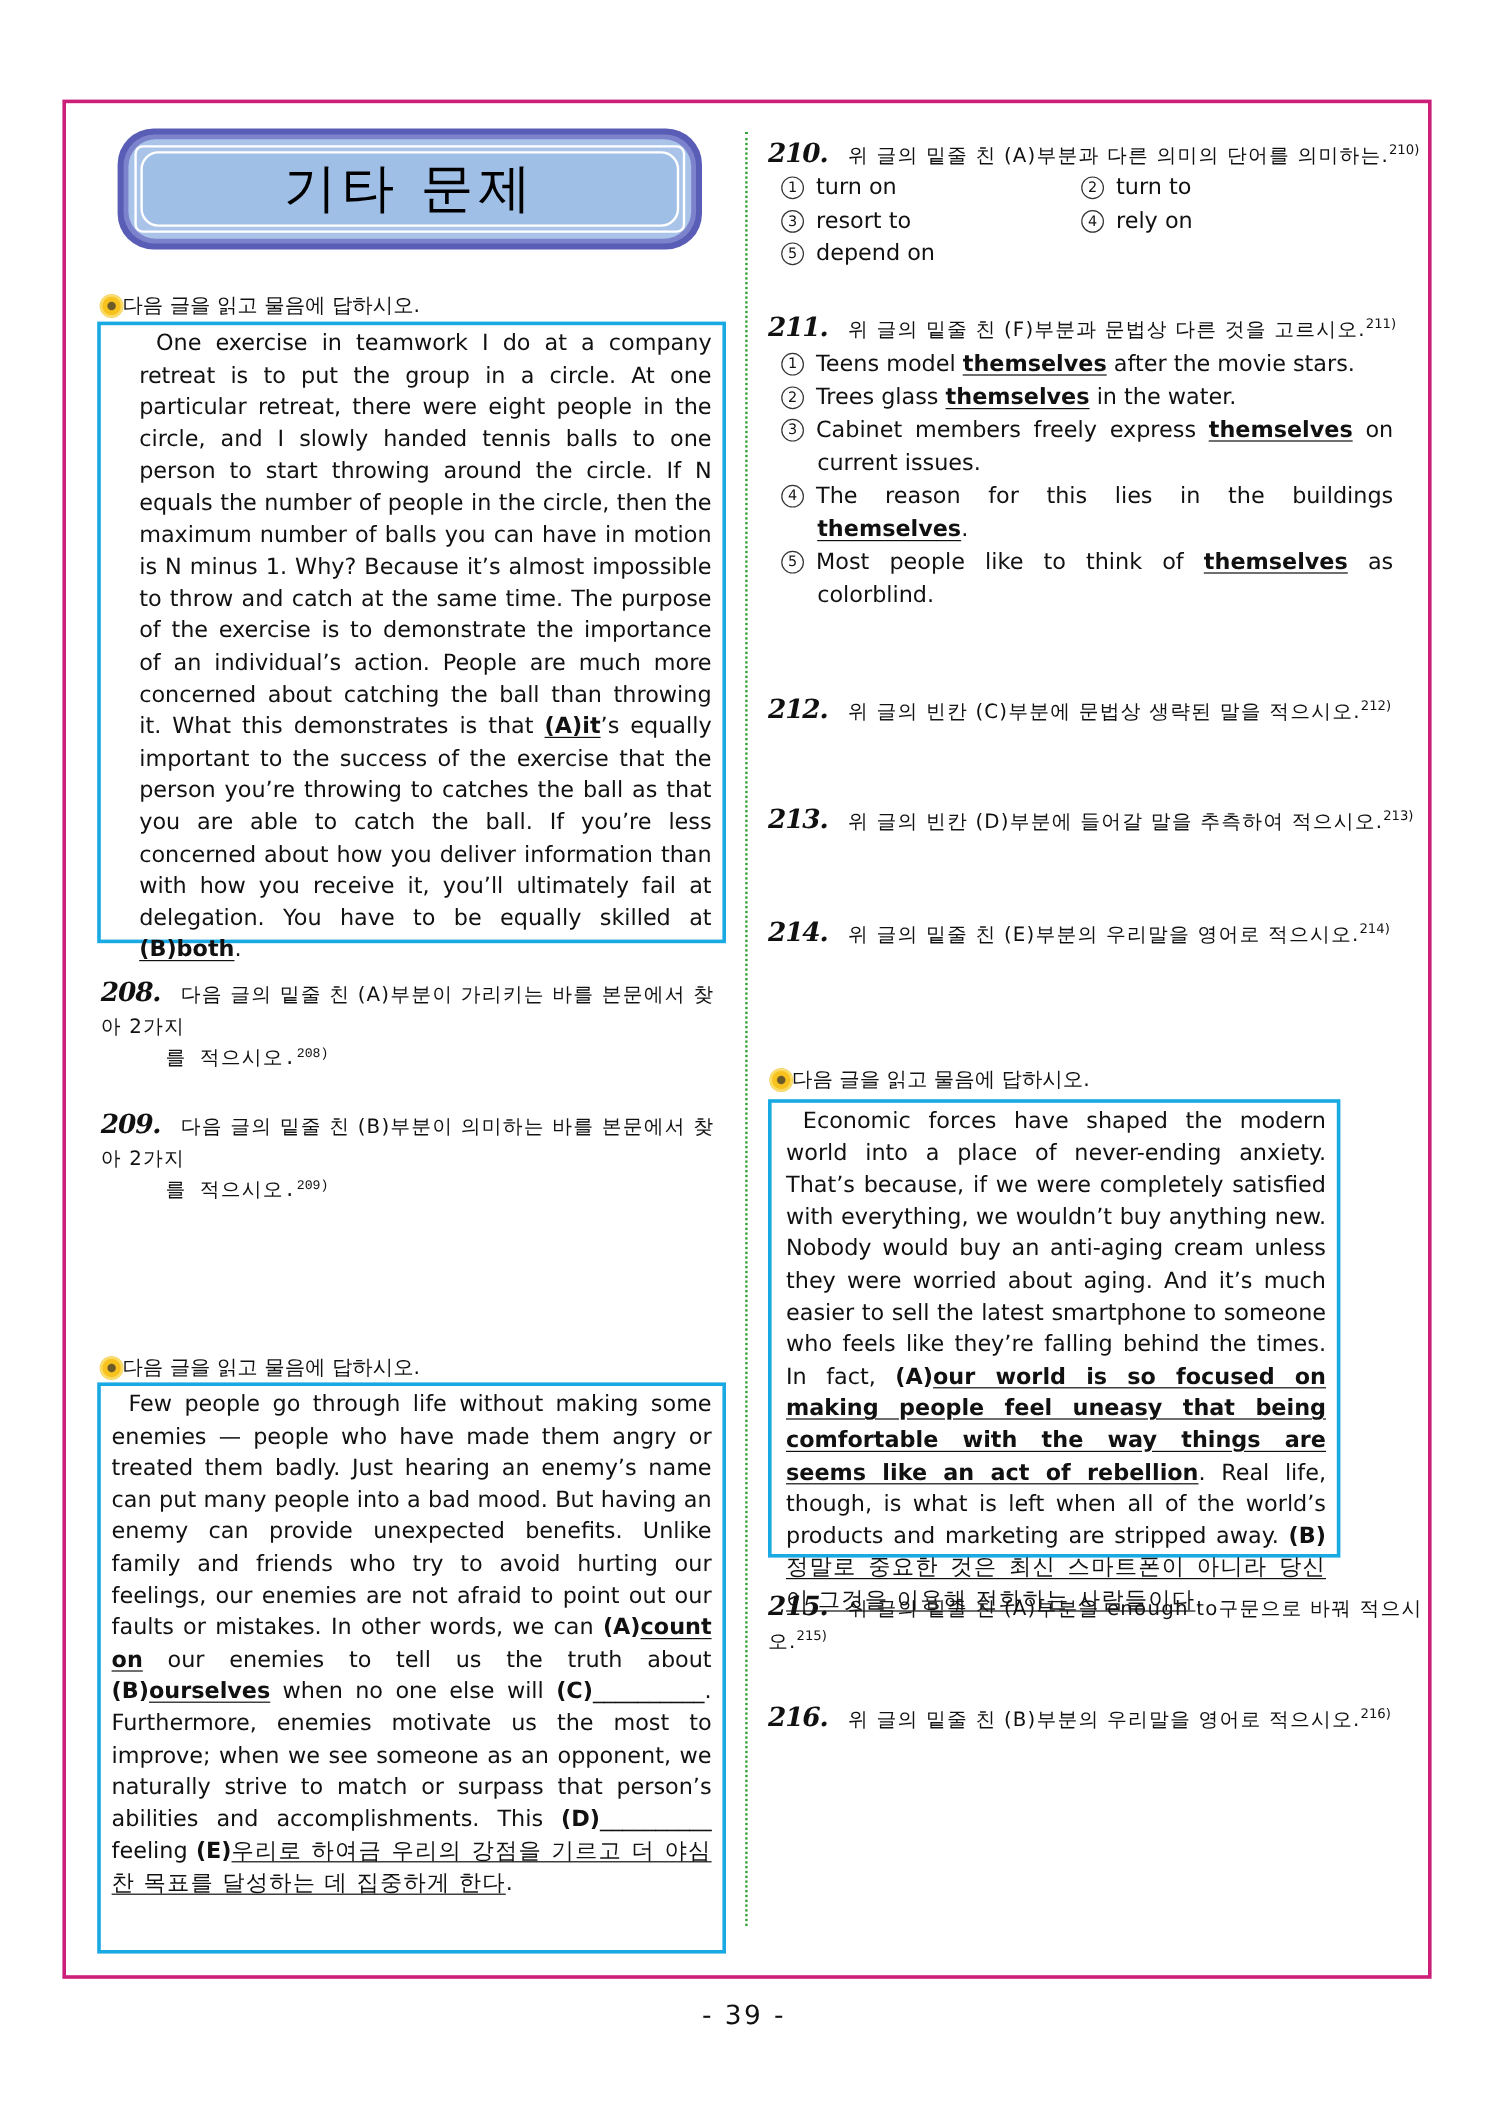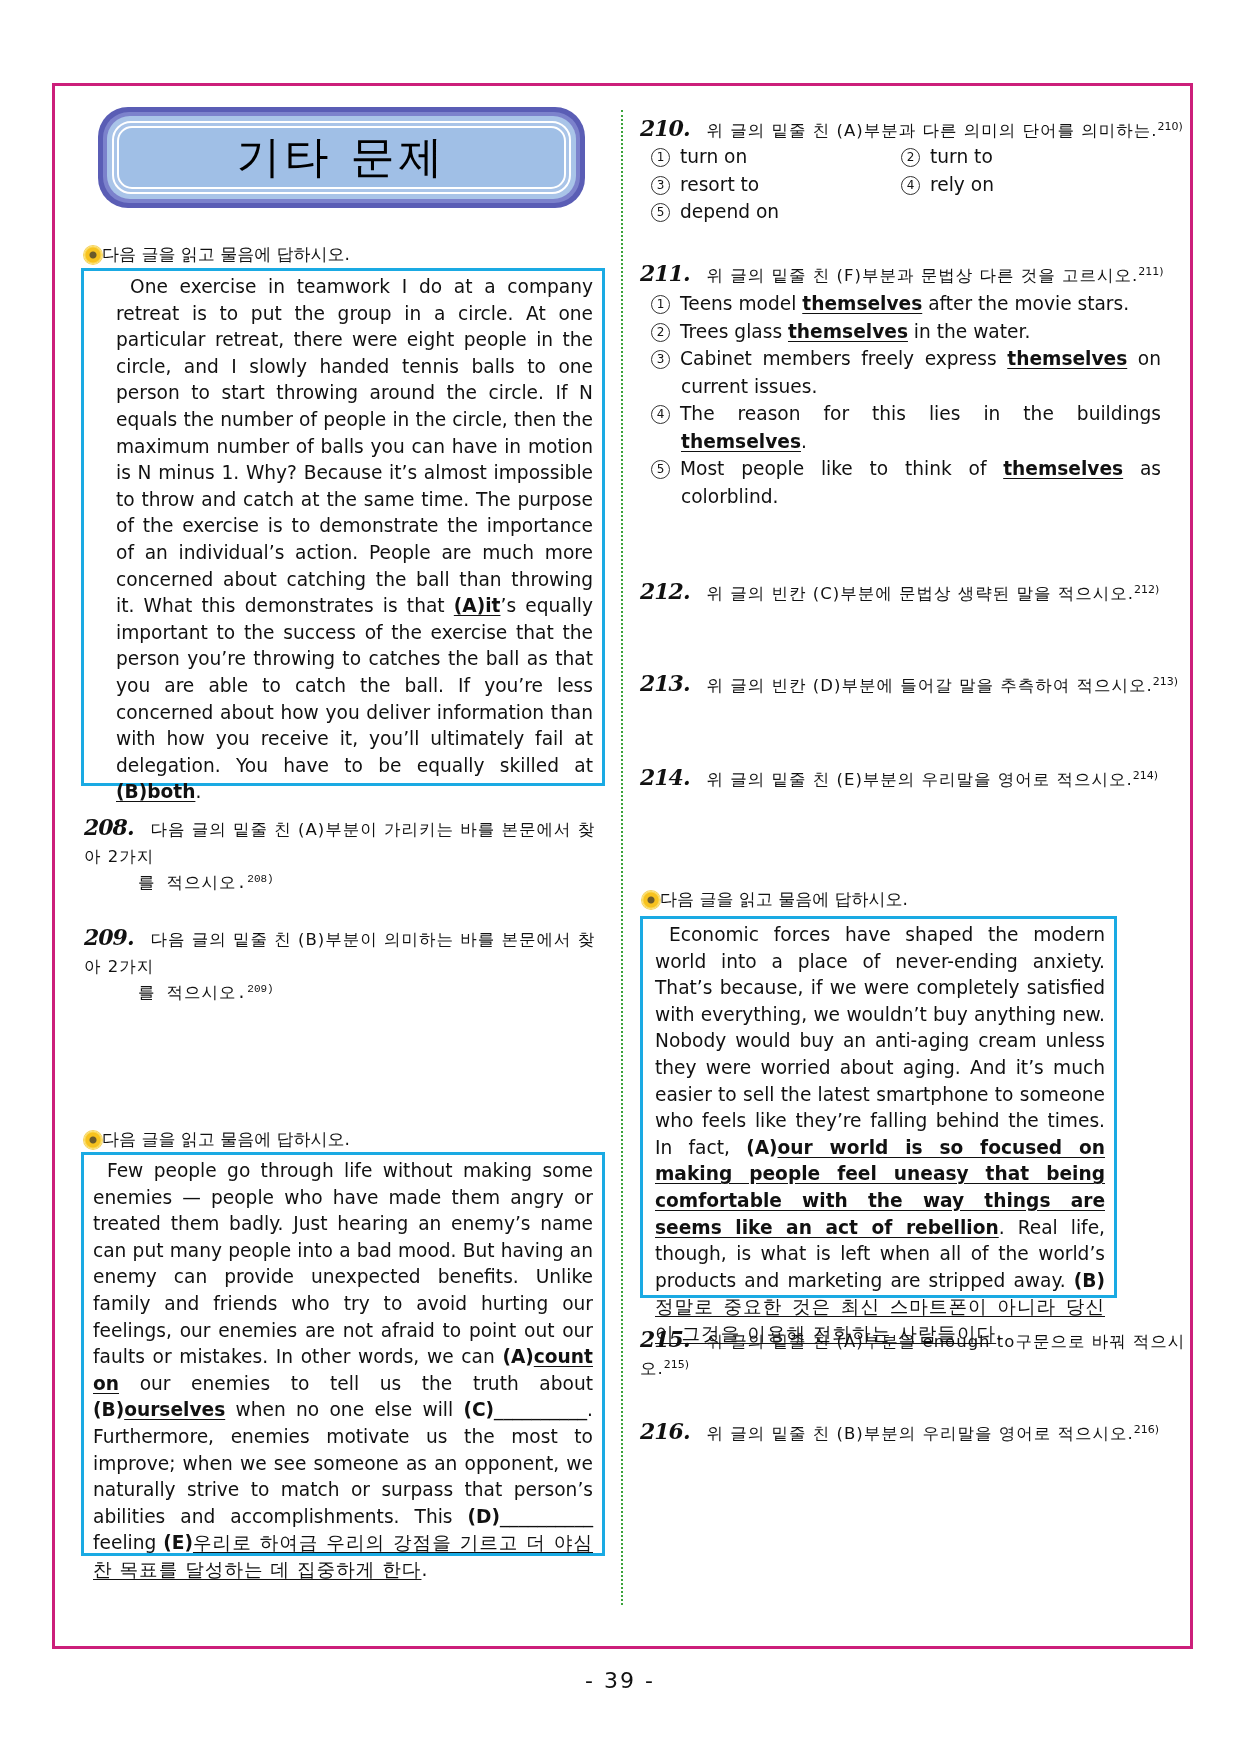--- a/index.html
+++ b/index.html
@@ -8,21 +8,21 @@
   .frame { position:absolute; left:52px; top:83px; width:1141px; height:1566px;
            border:3px solid #cc1f7a; box-sizing:border-box; }
   .divider { position:absolute; left:621px; top:110px; height:1495px; width:0;
              border-left:2px dotted #3aa33a; }
 
   
   .title-badge { position:absolute; left:98px; top:107px; width:487px; height:101px;
                  border-radius:30px; background:#5a5db5; box-sizing:border-box; padding:5px; }
   .title-badge .r1 { width:100%; height:100%; border-radius:26px; background:#7c82cc; padding:4px; box-sizing:border-box; }
   .title-badge .r2 { width:100%; height:100%; border-radius:23px; background:#a9c4e8; padding:5px; box-sizing:border-box; }
-  .title-badge .r3 { width:100%; height:100%; border-radius:19px; border:2px solid #ffffff; box-sizing:border-box; padding:3px; }
+  .title-badge .r3 { width:100%; height:100%; border-radius:7px; border:2px solid #ffffff; box-sizing:border-box; padding:3px; }
   .title-badge .r4 { width:100%; height:100%; border-radius:15px; border:2px solid #ffffff; background:#a0bfe6; box-sizing:border-box;
                      display:flex; align-items:center; justify-content:center; }
   .title-text { font-size:44px; letter-spacing:4px; color:#000; font-weight:normal; }
 
   
   .instr { position:absolute; font-size:17px; display:flex; align-items:center; gap:0;justify-content:space-between; }
   .flower { width:18px; height:18px; border-radius:50%; position:relative;
             background:radial-gradient(circle, #6b5a2a 0 3px, #f7c21e 4px 7px, #fbd95a 8px); 
             box-shadow:0 0 0 1px #f4d35e; }
 
@@ -86,21 +86,21 @@
 <div class="q" style="left:84px; top:924px; width:520px;">
   <div><span class="qnum">209.</span><span class="ko">다음 글의 밑줄 친 (B)부분이 의미하는 바를 본문에서 찾아 2가지</span></div>
   <div class="cont"><span class="ko">를 적으시오.</span><span class="sup">209)</span></div>
 </div>
 
 <div class="instr" style="left:84px; top:1128px;">
   <span class="flower"></span>
   <span>다음 글을 읽고 물음에 답하시오.</span>
 </div>
 
-<div class="box" style="left:81px; top:1152px; width:524px; height:404px;">
+<div class="box" style="left:81px; top:1152px; width:524px; height:476px;">
   <p><span>Few people go through life without making some enemies — people who have made them angry or treated them badly. Just hearing an enemy’s name can put many people into a bad mood. But having an enemy can provide unexpected benefits. Unlike family and friends who try to avoid hurting our feelings, our enemies are not afraid to point out our faults or mistakes. In other words, we can</span> <span class="b">(A)</span><span class="b u">count on</span><span> our enemies to tell us the truth about </span><span class="b">(B)</span><span class="b u">ourselves</span><span> when no one else will </span><span class="b">(C)</span><span>__________</span><span>. Furthermore, enemies motivate us the most to improve; when we see someone as an opponent, we naturally strive to match or surpass that person’s abilities and accomplishments. This </span><span class="b">(D)</span><span>__________</span><span> feeling </span><span class="b">(E)</span><span class="u ko">우리로 하여금 우리의 강점을 기르고 더 야심찬 목표를 달성하는 데 집중하게 한다</span><span>.</span></p>
 </div>
 
 <div class="q" style="left:640px; top:115px; width:550px;">
   <span class="qnum">210.</span><span class="ko">위 글의 밑줄 친 (A)부분과 다른 의미의 단어를 의미하는.</span><span class="sup">210)</span>
 </div>
 <div class="opts" style="left:651px; top:143px; width:530px;">
   <div class="opt-grid">
     <div><span class="circ">1</span><span>turn on</span></div>
     <div><span class="circ">2</span><span>turn to</span></div>

